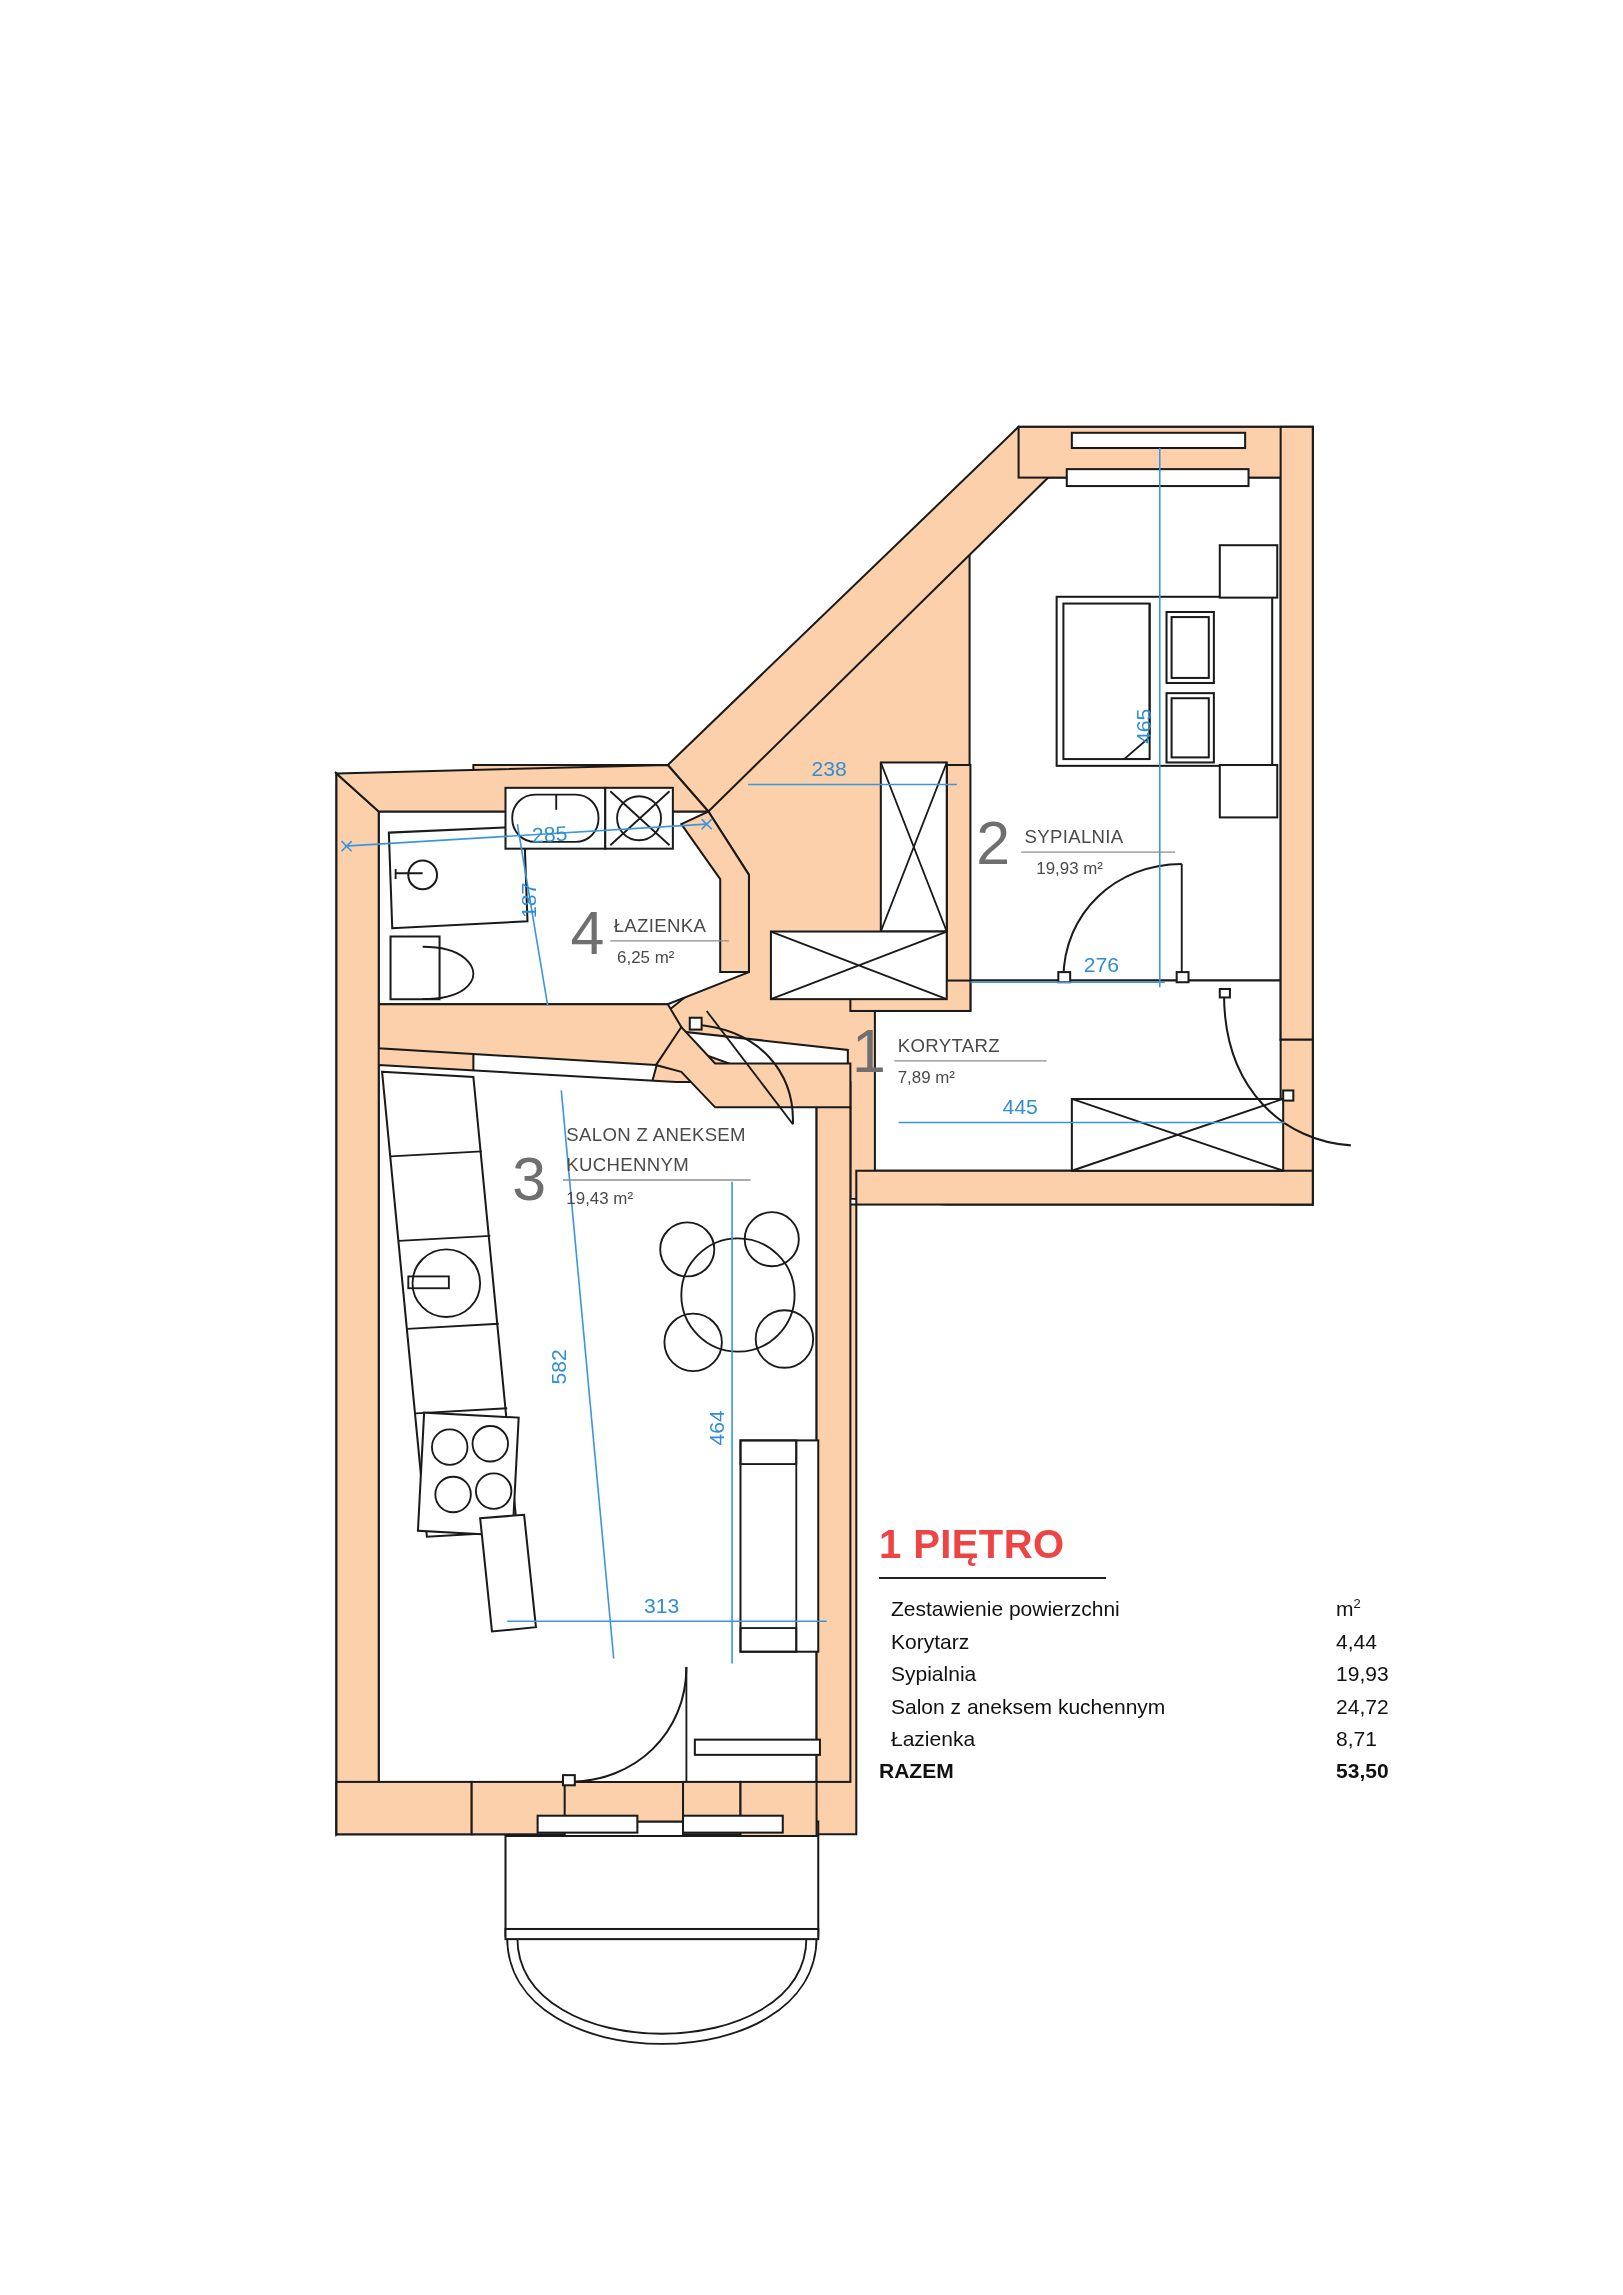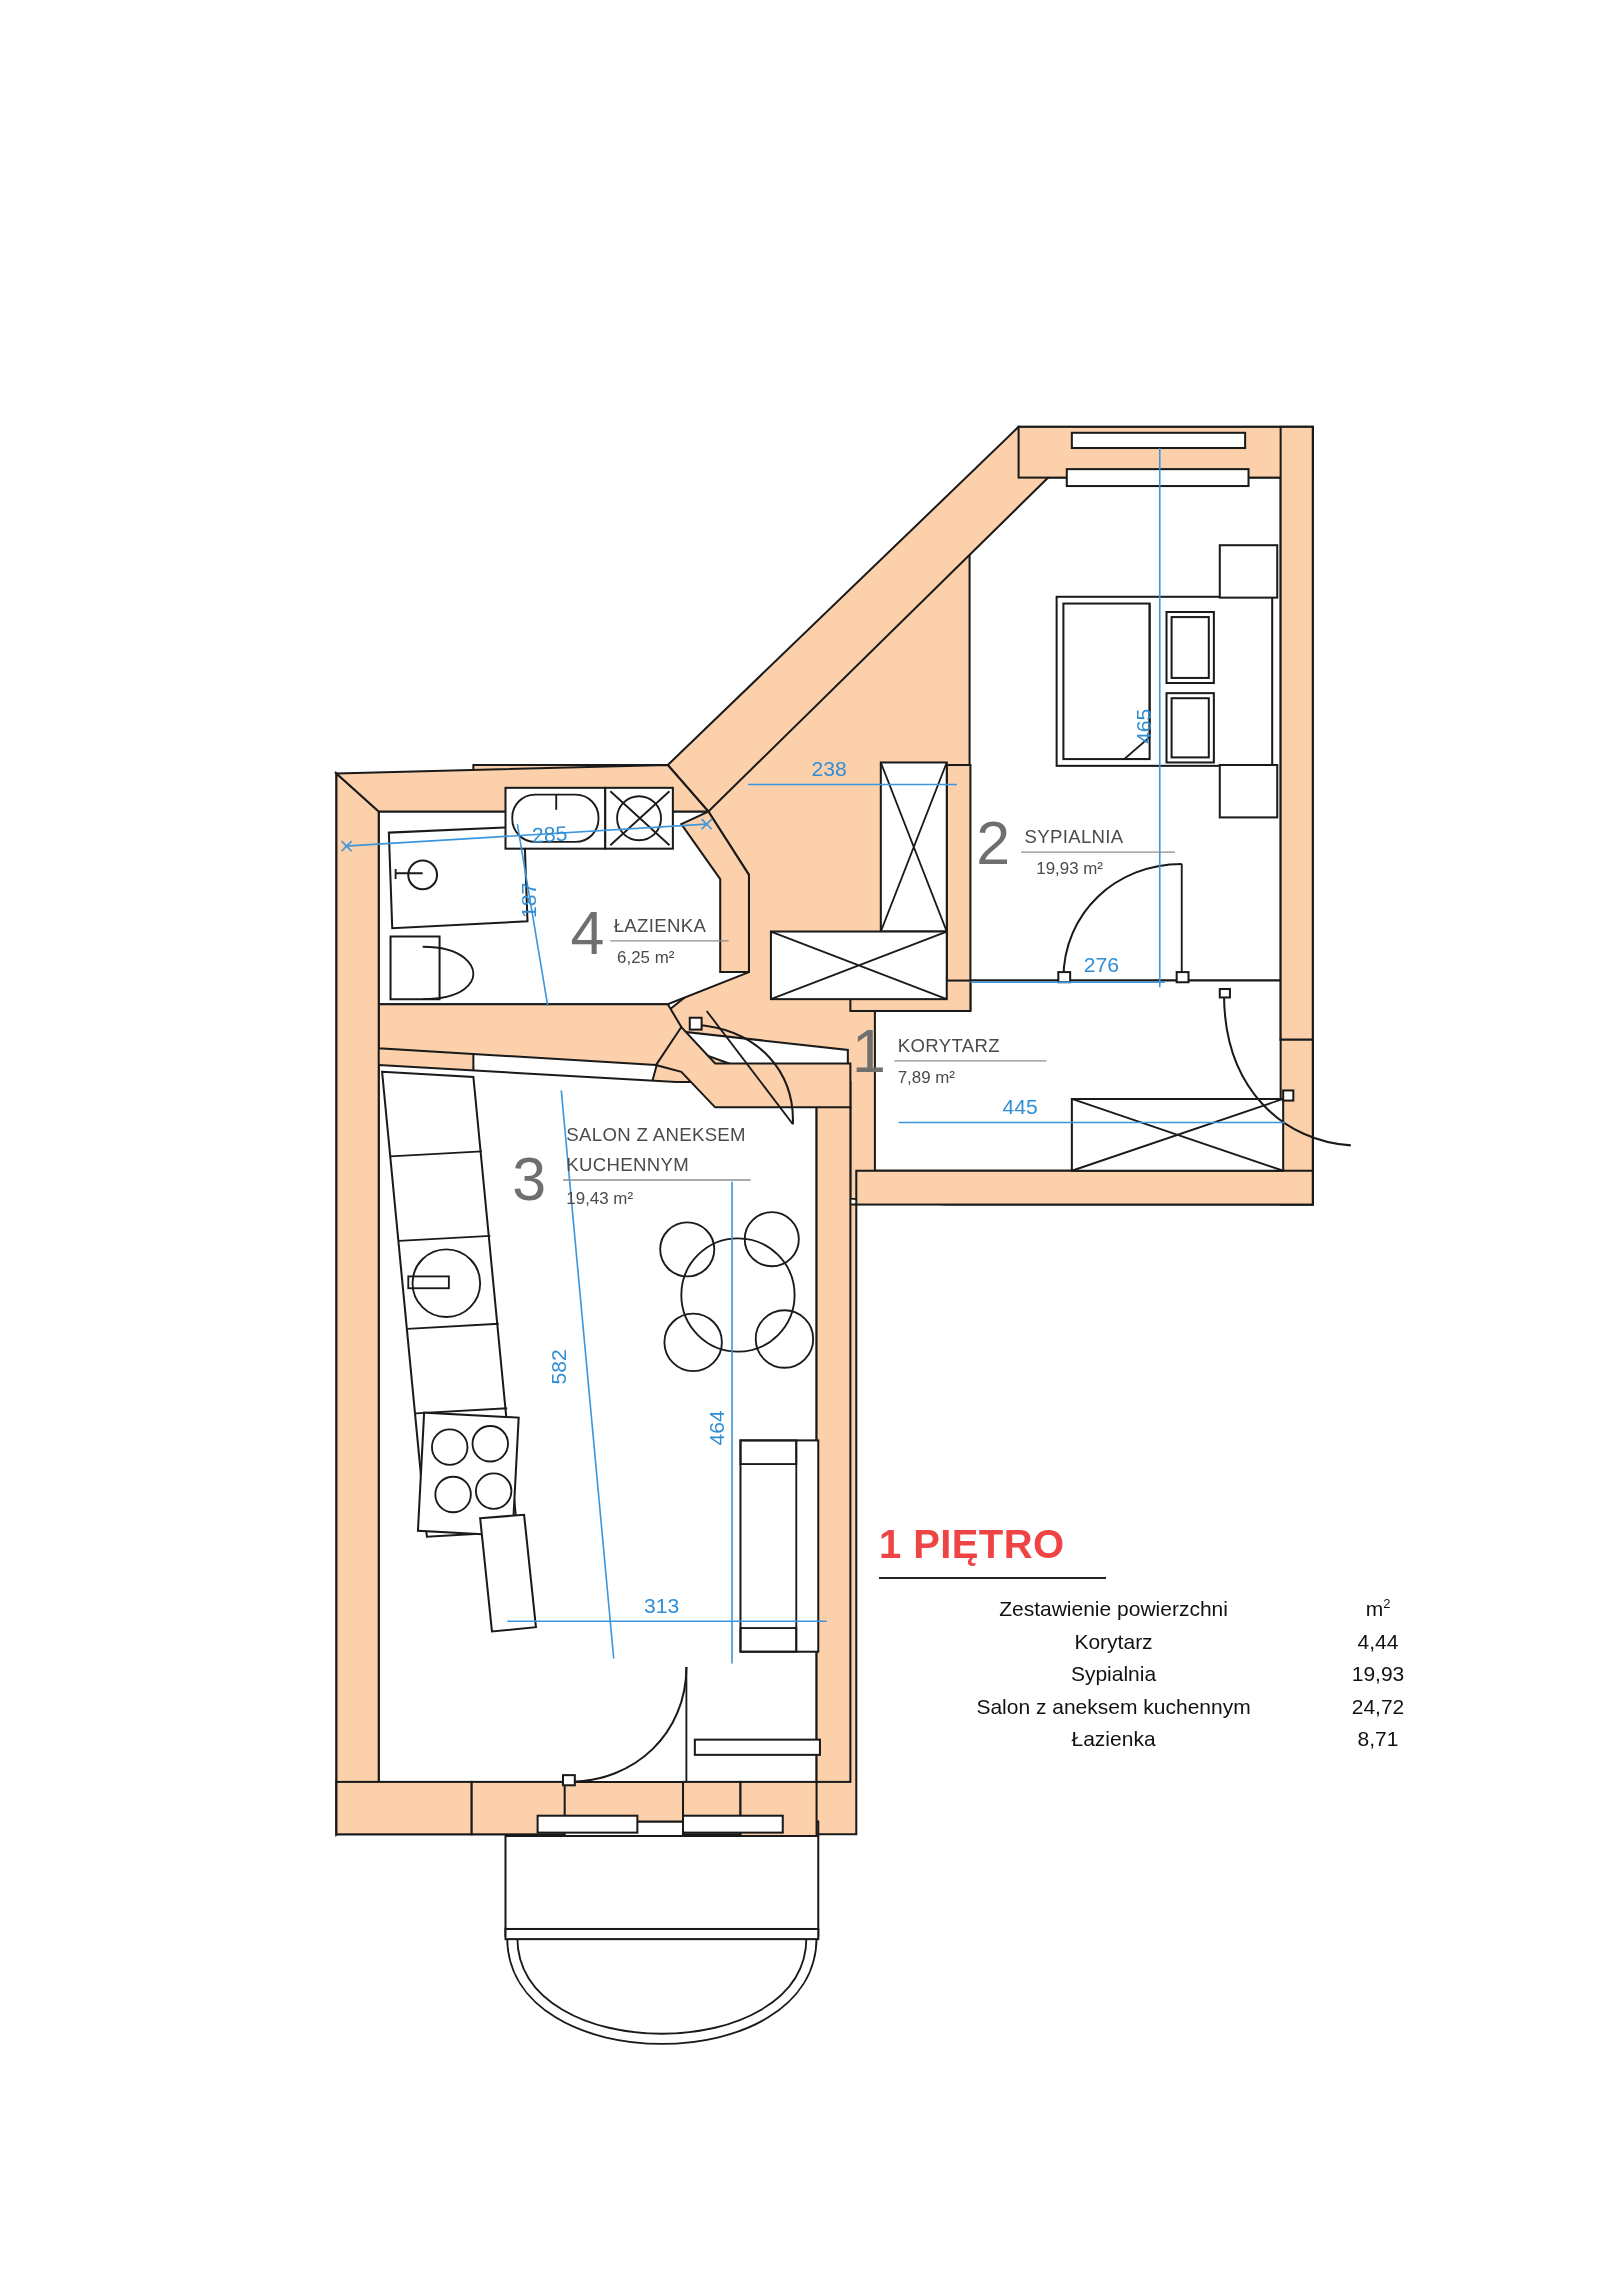--- a/index.html
+++ b/index.html
@@ -13,21 +13,21 @@
   .dimline{stroke:#3b96dd;stroke-width:1.9;fill:none;}
   .dimtxt{fill:#2f8ed6;font-family:"Liberation Sans",sans-serif;font-size:25px;}
   .roomnum{fill:#6f6f6f;font-family:"Liberation Sans",sans-serif;font-size:72px;}
   .roomname{fill:#4a4a4a;font-family:"Liberation Sans",sans-serif;font-size:22px;letter-spacing:.4px;}
   .roomarea{fill:#4a4a4a;font-family:"Liberation Sans",sans-serif;font-size:20px;}
   .rule{stroke:#8c8c8c;stroke-width:1.6;}
   .legend{position:absolute;left:879px;top:1522px;width:541px;}
   .legend h1{font-size:40px;font-weight:bold;margin:0 0 10px 0;letter-spacing:0.4px;color:#ef4444;font-family:"Liberation Sans",sans-serif;}
   .legend .divider{height:1.7px;background:#222;width:227px;margin:0 0 13.5px 0;}
   .ltable{width:100%;border-collapse:collapse;font-size:21px;color:#111;font-family:"Liberation Sans",sans-serif;}
-  .ltable td{padding:4.2px 0;vertical-align:baseline;text-align:center;}
+  .ltable td{padding:4.2px 0;vertical-align:baseline;}
   .ltable td.val{white-space:nowrap;}
   .ltable tr.total td{font-weight:bold;}
   .ltable td.lbl{padding-left:12px;}
   .ltable tr.total td.lbl{padding-left:0;}
   sup{font-size:.62em;vertical-align:super;}
 </style>
 </head>
 <body>
 
 <div id="stage">
@@ -313,18 +313,22 @@
         <td class="val">19,93</td>
       </tr>
       <tr>
         <td class="lbl">Salon z aneksem kuchennym</td>
         <td class="val">24,72</td>
       </tr>
       <tr>
         <td class="lbl">Łazienka</td>
         <td class="val">8,71</td>
       </tr>
+      <tr class="total">
+        <td class="lbl">RAZEM</td>
+        <td class="val">53,50</td>
+      </tr>
     </tbody>
   </table>
 </div>
 
 </div>
 
 
 </body></html>

